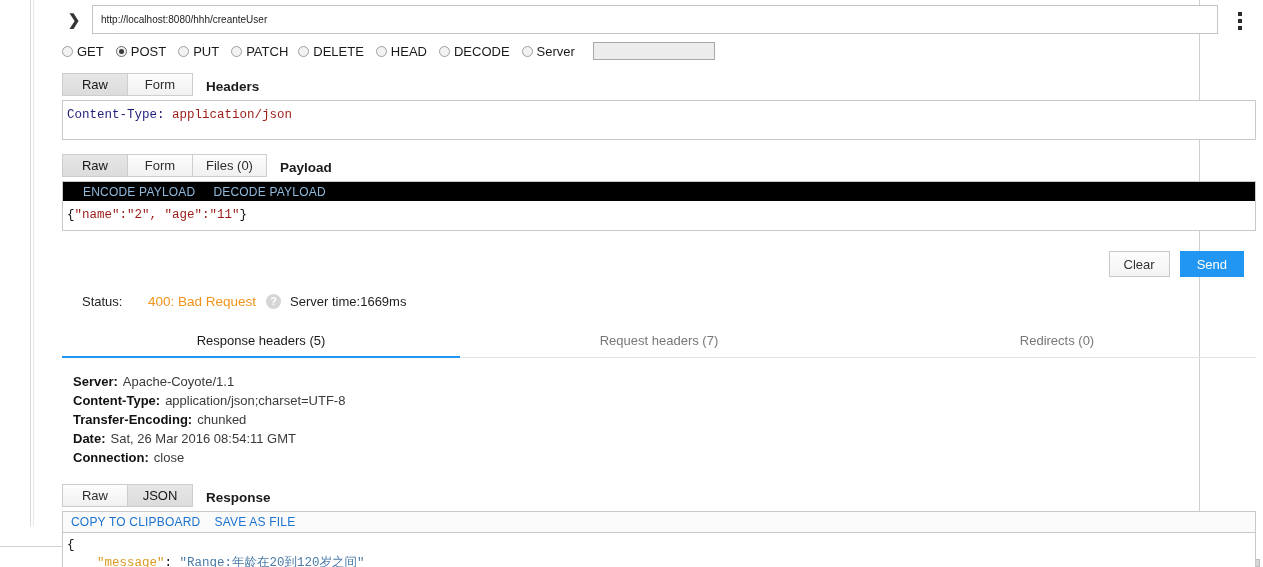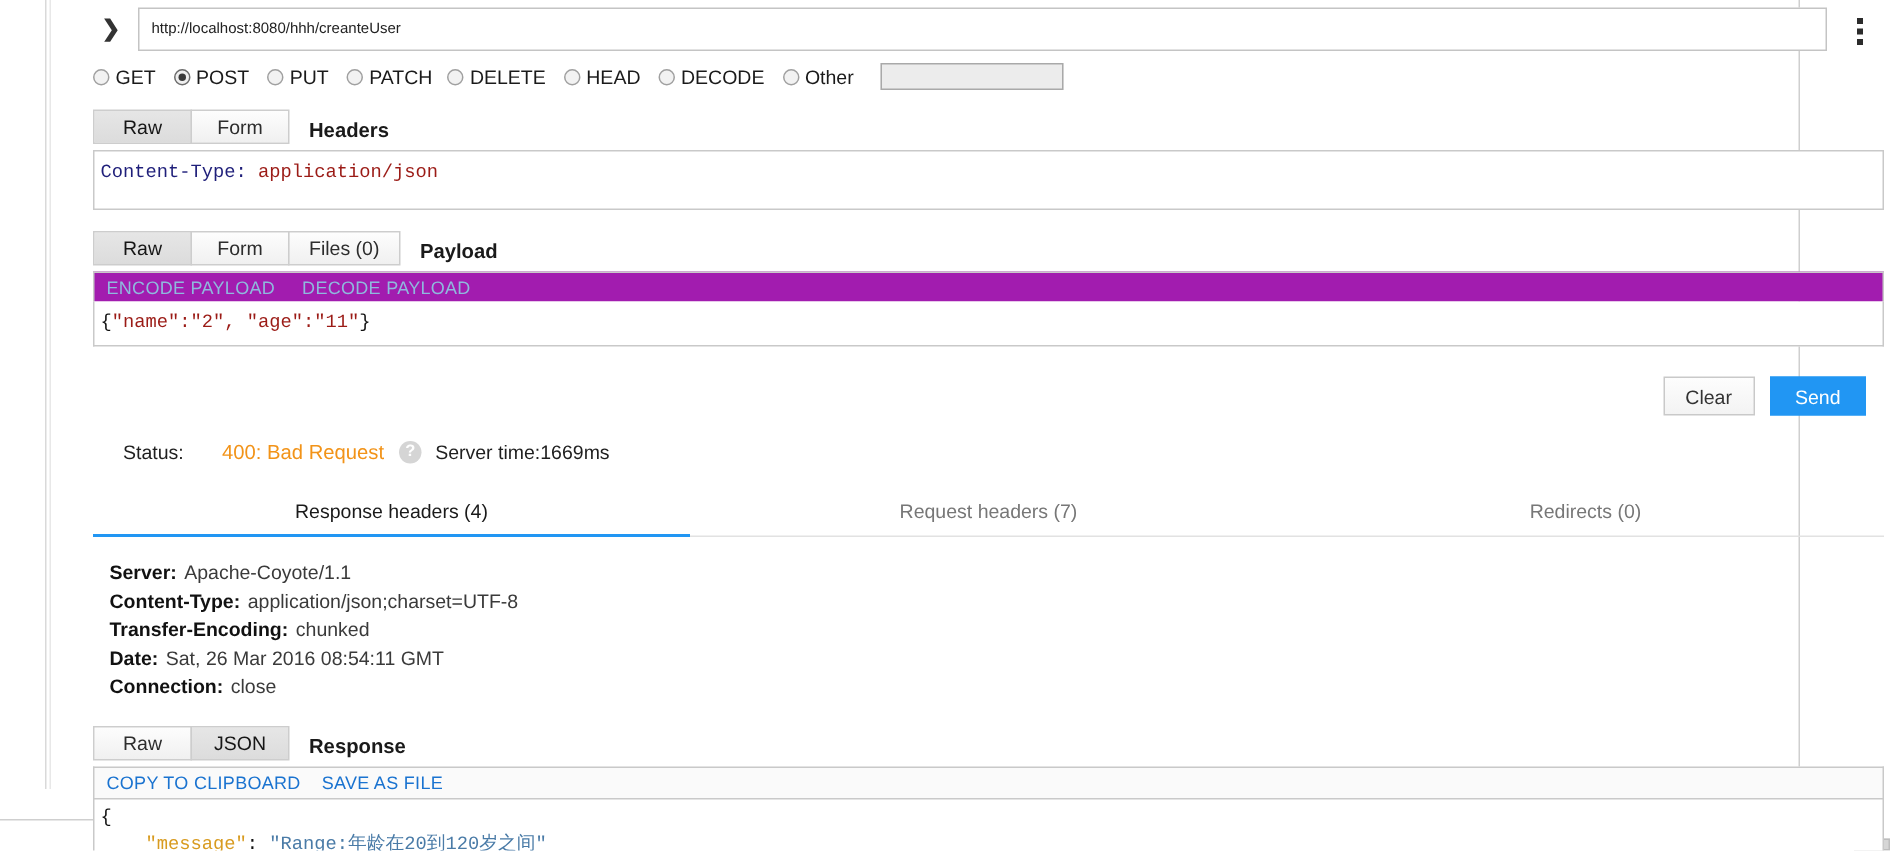--- a/index.html
+++ b/index.html
@@ -104,22 +104,22 @@
   .codebox {
     border: 1px solid #c9c9c9; background: #fff; margin-top: 4px;
     font-family: "Liberation Mono", monospace; font-size: 12.5px;
     padding: 6px 4px 6px 4px; line-height: 17px; white-space: pre;
   }
   .hdr-box { height: 40px; }
   .hdr-name { color: #1f1f7a; }
   .hdr-val  { color: #9b1b16; margin-top: 24px; }
 
   .payload-bar {
-    border: 1px solid #c9c9c9; border-bottom: none; background: #a21caf;
-    height: 20px; display: flex; align-items: center; padding-left: 8px; margin-top: 4px;
+    border: 1px solid #c9c9c9; border-bottom: none; background: #000000;
+    height: 20px; display: flex; align-items: center; padding-left: 20px; margin-top: 4px;
   }
   .payload-link {
     font-size: 12px; color: #8fb9dd; letter-spacing: .2px; margin-right: 18px; cursor: pointer;
   }
   .payload-box { margin-top: 0; height: 30px; }
   .pl-punc { color: #111; }
   .pl-txt  { color: #9b1b16; }
 
   
   .actions {
@@ -235,21 +235,21 @@
       <label class="method">
         <span class="radio"></span>
         <span class="method-label">HEAD</span>
       </label>
       <label class="method">
         <span class="radio"></span>
         <span class="method-label">DECODE</span>
       </label>
       <label class="method">
         <span class="radio"></span>
-        <span class="method-label">Other</span>
+        <span class="method-label">Server</span>
       </label>
       <input class="other-input" type="text" value="" style="">
     </div>
 
     <div class="tabstrip">
       <div class="seg active">Raw</div>
       <div class="seg">Form</div>
       <div class="seg-title">Headers</div>
     </div>
 
@@ -274,21 +274,21 @@
     </div>
 
     <div class="status-row">
       <span class="status-label">Status:</span>
       <span class="status-code">400: Bad Request</span>
       <span class="help-icon">?</span>
       <span class="loading-time">Server time:1669ms</span>
     </div>
 
     <div class="resp-tabs">
-      <div class="rtab active">Response headers (4)</div>
+      <div class="rtab active">Response headers (5)</div>
       <div class="rtab">Request headers (7)</div>
       <div class="rtab">Redirects (0)</div>
     </div>
 
     <div class="hdr-list">
       <div class="hdr-line">
         <b>Server:</b><span>Apache-Coyote/1.1</span>
       </div>
       <div class="hdr-line">
         <b>Content-Type:</b><span>application/json;charset=UTF-8</span>

